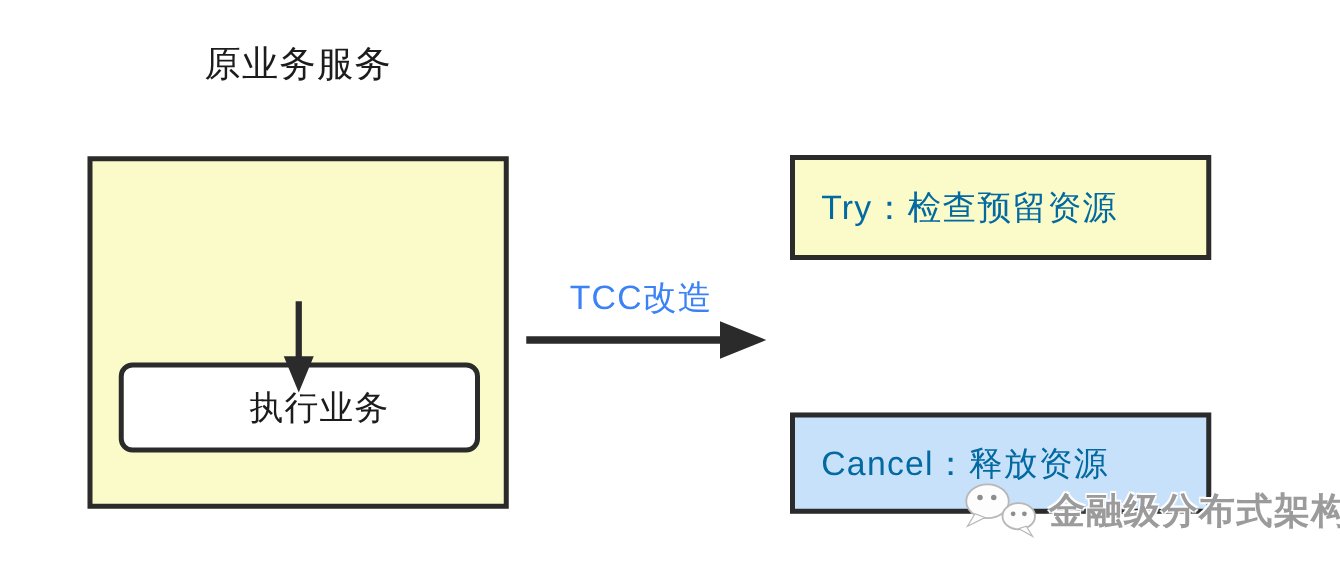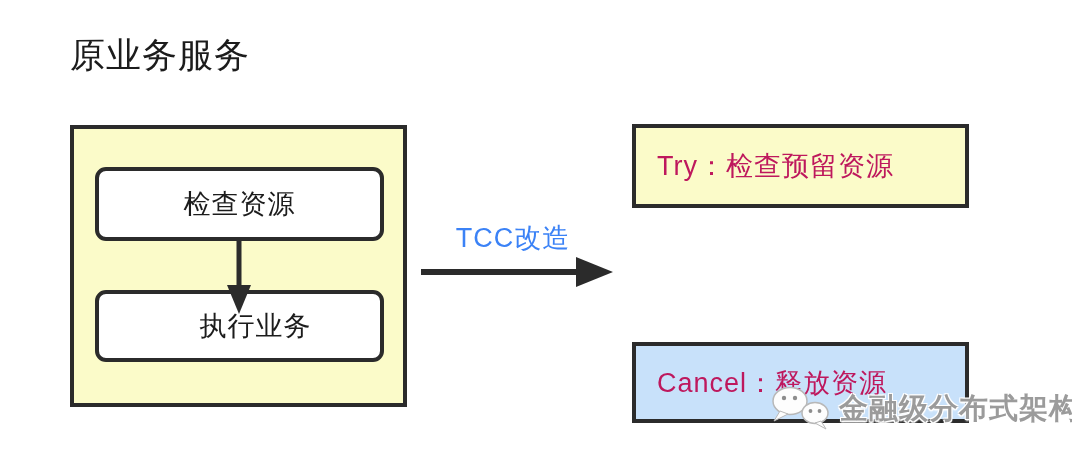--- a/index.html
+++ b/index.html
@@ -13,22 +13,22 @@
     width: 1072px;
     height: 452px;
     background: #ffffff;
     overflow: hidden;
     color: #1c1c1c;
   }
   .col-title {
     position: absolute;
     top: 32px;
     height: 38px;
-    text-align: left;
-    font-size: 35px;
+    text-align: center;
+    font-size: 29px;
     font-weight: 400;
     color: #1c1c1c;
     letter-spacing: 1px;
   }
   .col-title.left  { left: 70px;  width: 337px; }
   .col-title.right { left: 632px; width: 337px; }
 
   .outer-box {
     position: absolute;
     left: 70px;
@@ -78,25 +78,25 @@
     position: absolute;
     left: 632px;
     width: 337px;
     box-sizing: border-box;
     border: 4px solid #2b2b2b;
     display: flex;
     align-items: center;
     padding-left: 21px;
     font-size: 27px;
     letter-spacing: 1px;
-    color: #be185d;
+    color: #0369a1;
   }
   .phase-1 { top: 124px; height: 84px; }
   .phase-2 { top: 223px; height: 85px; }
-  .phase-3 { top: 342px; height: 81px; }
+  .phase-3 { top: 330px; height: 81px; }
 
   .watermark {
     position: absolute;
     left: 768px;
     top: 385px;
     display: flex;
     align-items: center;
     gap: 5px;
     z-index: 5;
   }
@@ -115,23 +115,20 @@
 </head>
 <body>
 
 <div class="canvas">
 
   <div class="col-title left">原业务服务</div>
 
 
   <div class="outer-box" style="background: rgb(251, 251, 201);"></div>
 
-  <div class="step-box step-1">
-    <span>检查资源</span>
-  </div>
 
   <div class="step-box step-2">
     <span>执行业务</span>
   </div>
 
   <svg class="arrows-svg" viewBox="0 0 1072 452" xmlns="http://www.w3.org/2000/svg">
     <g stroke="#2b2b2b" fill="#2b2b2b">
       <line x1="239" y1="241" x2="239" y2="287" stroke-width="5"></line>
       <polygon points="227,285 251,285 239,314" stroke="none"></polygon>
     </g>

